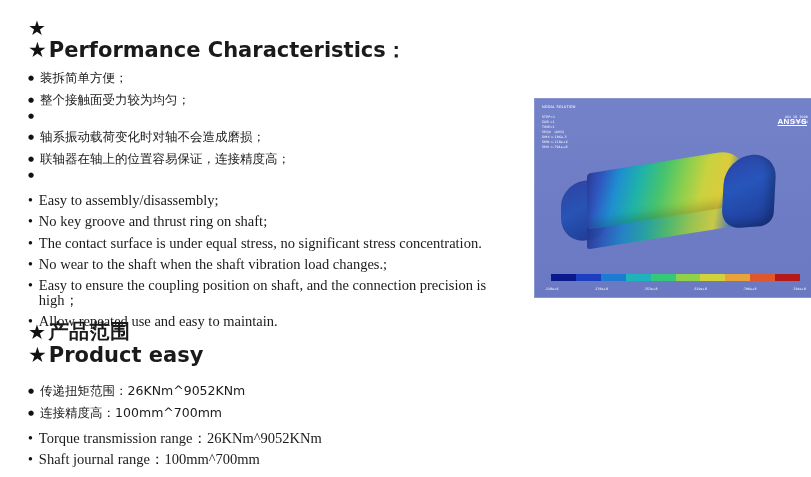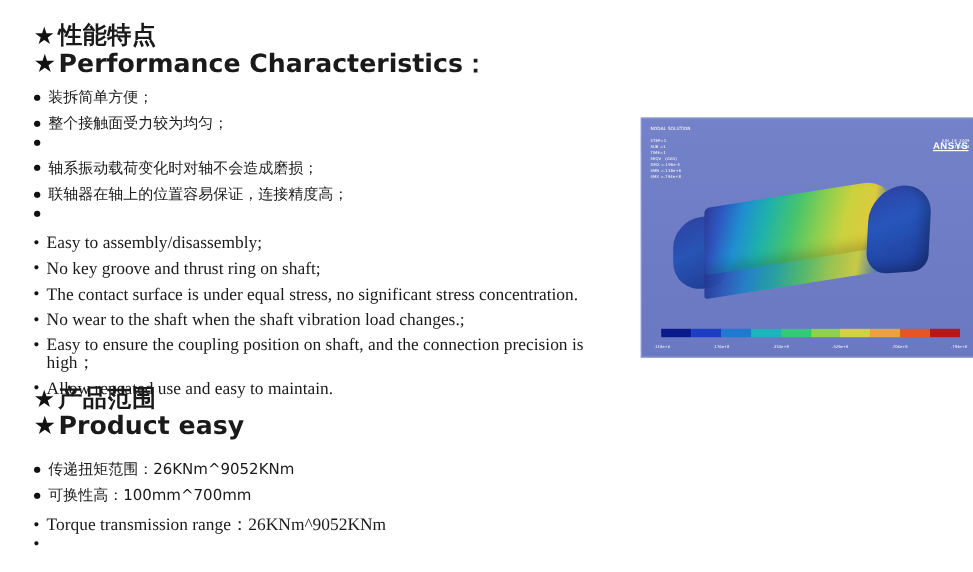--- a/index.html
+++ b/index.html
@@ -227,21 +227,20 @@
 </head>
 <body>
 
 <div class="page">
 
   <div id="section-performance">
 
     <div class="heading-block">
       <div class="heading heading-cn">
         <span class="star">★</span>
-        <span>性能特点</span>
       </div>
       <div class="heading heading-en">
         <span class="star">★</span>
         <span>Performance Characteristics：</span>
       </div>
     </div>
 
     <div class="perf-body">
       <div class="perf-text">
 
@@ -359,29 +358,30 @@
       </div>
     </div>
 
     <ul class="list cn-list">
       <li>
         <span class="bullet">●</span>
         <span>传递扭矩范围：26KNm^9052KNm</span>
       </li>
       <li>
         <span class="bullet">●</span>
-        <span>可换性高：100mm^700mm</span>
+        <span>连接精度高：100mm^700mm</span>
       </li>
     </ul>
 
     <ul class="list en-list">
       <li>
         <span class="bullet">●</span>
         <span>Torque transmission range：26KNm^9052KNm</span>
       </li>
       <li>
         <span class="bullet">●</span>
+        <span>Shaft journal range：100mm^700mm</span>
       </li>
     </ul>
 
   </div>
 
 </div>
 
 </body></html>

